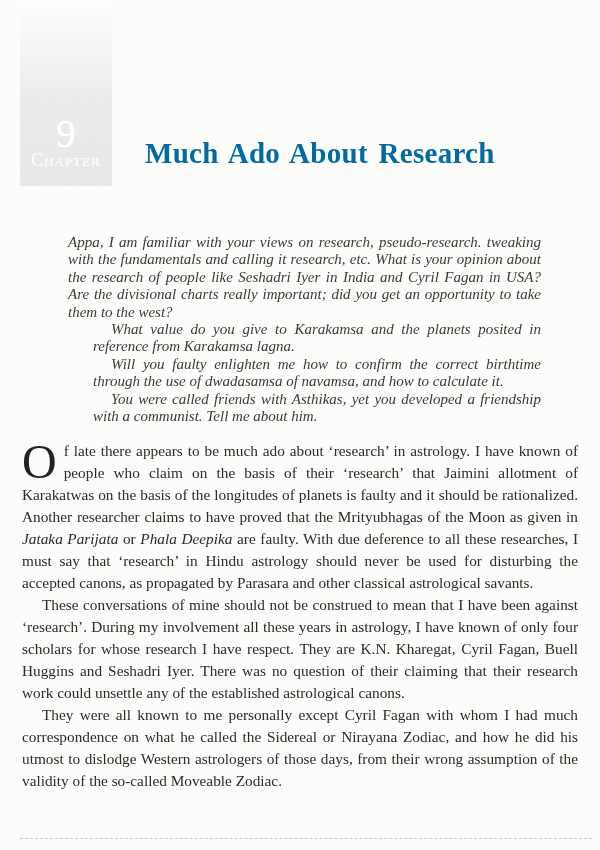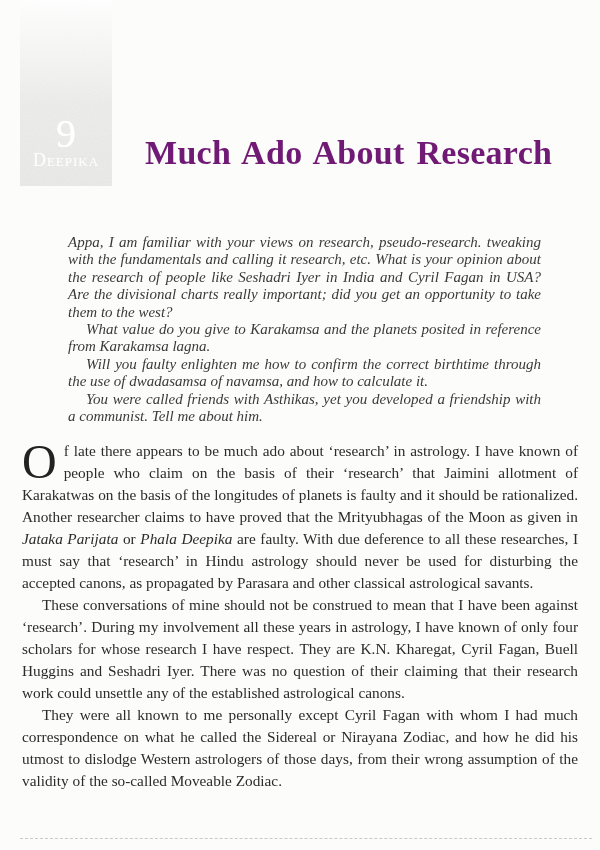--- a/index.html
+++ b/index.html
@@ -64,44 +64,44 @@
     color: #fdfdfc;
     text-shadow: 0 0 1px rgba(255,255,255,0.6);
   }
 
   
   .title {
     position: absolute;
     left: 145px;
     top: 136px;
     margin: 0;
-    font-size: 34px;
+    font-size: 29px;
     line-height: 34px;
     font-weight: 700;
     letter-spacing: 0.3px;
     word-spacing: 3px;
-    color: #701a75;
+    color: #0369a1;
     white-space: nowrap;
   }
 
   
   .quote {
     position: absolute;
     left: 68px;
     top: 234px;
     width: 473px;
     margin: 0;
     font-style: italic;
     font-size: 15px;
     line-height: 17.4px;
     text-align: justify;
     color: #3a3a36;
   }
   .quote p { margin: 0; }
-  .quote p + p { text-indent: 18px; }
+  .quote p + p { text-indent: 18px; margin-left: 25px; }
 
   
   .bodytext {
     position: absolute;
     left: 22px;
     top: 440px;
     width: 556px;
     font-size: 15.3px;
     line-height: 22px;
     text-align: justify;
@@ -138,21 +138,21 @@
         <filter id="grain" x="0" y="0" width="100%" height="100%">
           <feTurbulence type="fractalNoise" baseFrequency="0.8" numOctaves="4" seed="3" stitchTiles="stitch"></feTurbulence>
           <feColorMatrix type="matrix" values="0 0 0 0 0.72  0 0 0 0 0.72  0 0 0 0 0.70  0 0 0 0.95 0"></feColorMatrix>
         </filter>
       </defs>
       <rect width="92" height="186" fill="#e9e9e7"></rect>
       <rect width="92" height="186" filter="url(#grain)"></rect>
     </svg>
     <div class="fade"></div>
     <div class="chapter-number">9</div>
-    <div class="chapter-word">Deepika</div>
+    <div class="chapter-word">Chapter</div>
   </div>
 
   <h1 class="title">Much Ado About Research</h1>
 
   <blockquote class="quote">
     <p>Appa, I am familiar with your views on research, pseudo-research. tweaking with the fundamentals and calling it research, etc. What is your opinion about the research of people like Seshadri Iyer in India and Cyril Fagan in USA? Are the divisional charts really important; did you get an opportunity to take them to the west?</p>
     <p>What value do you give to Karakamsa and the planets posited in reference from Karakamsa lagna.</p>
     <p>Will you faulty enlighten me how to confirm the correct birthtime through the use of dwadasamsa of navamsa, and how to calculate it.</p>
     <p>You were called friends with Asthikas, yet you developed a friendship with a communist. Tell me about him.</p>
   </blockquote>

